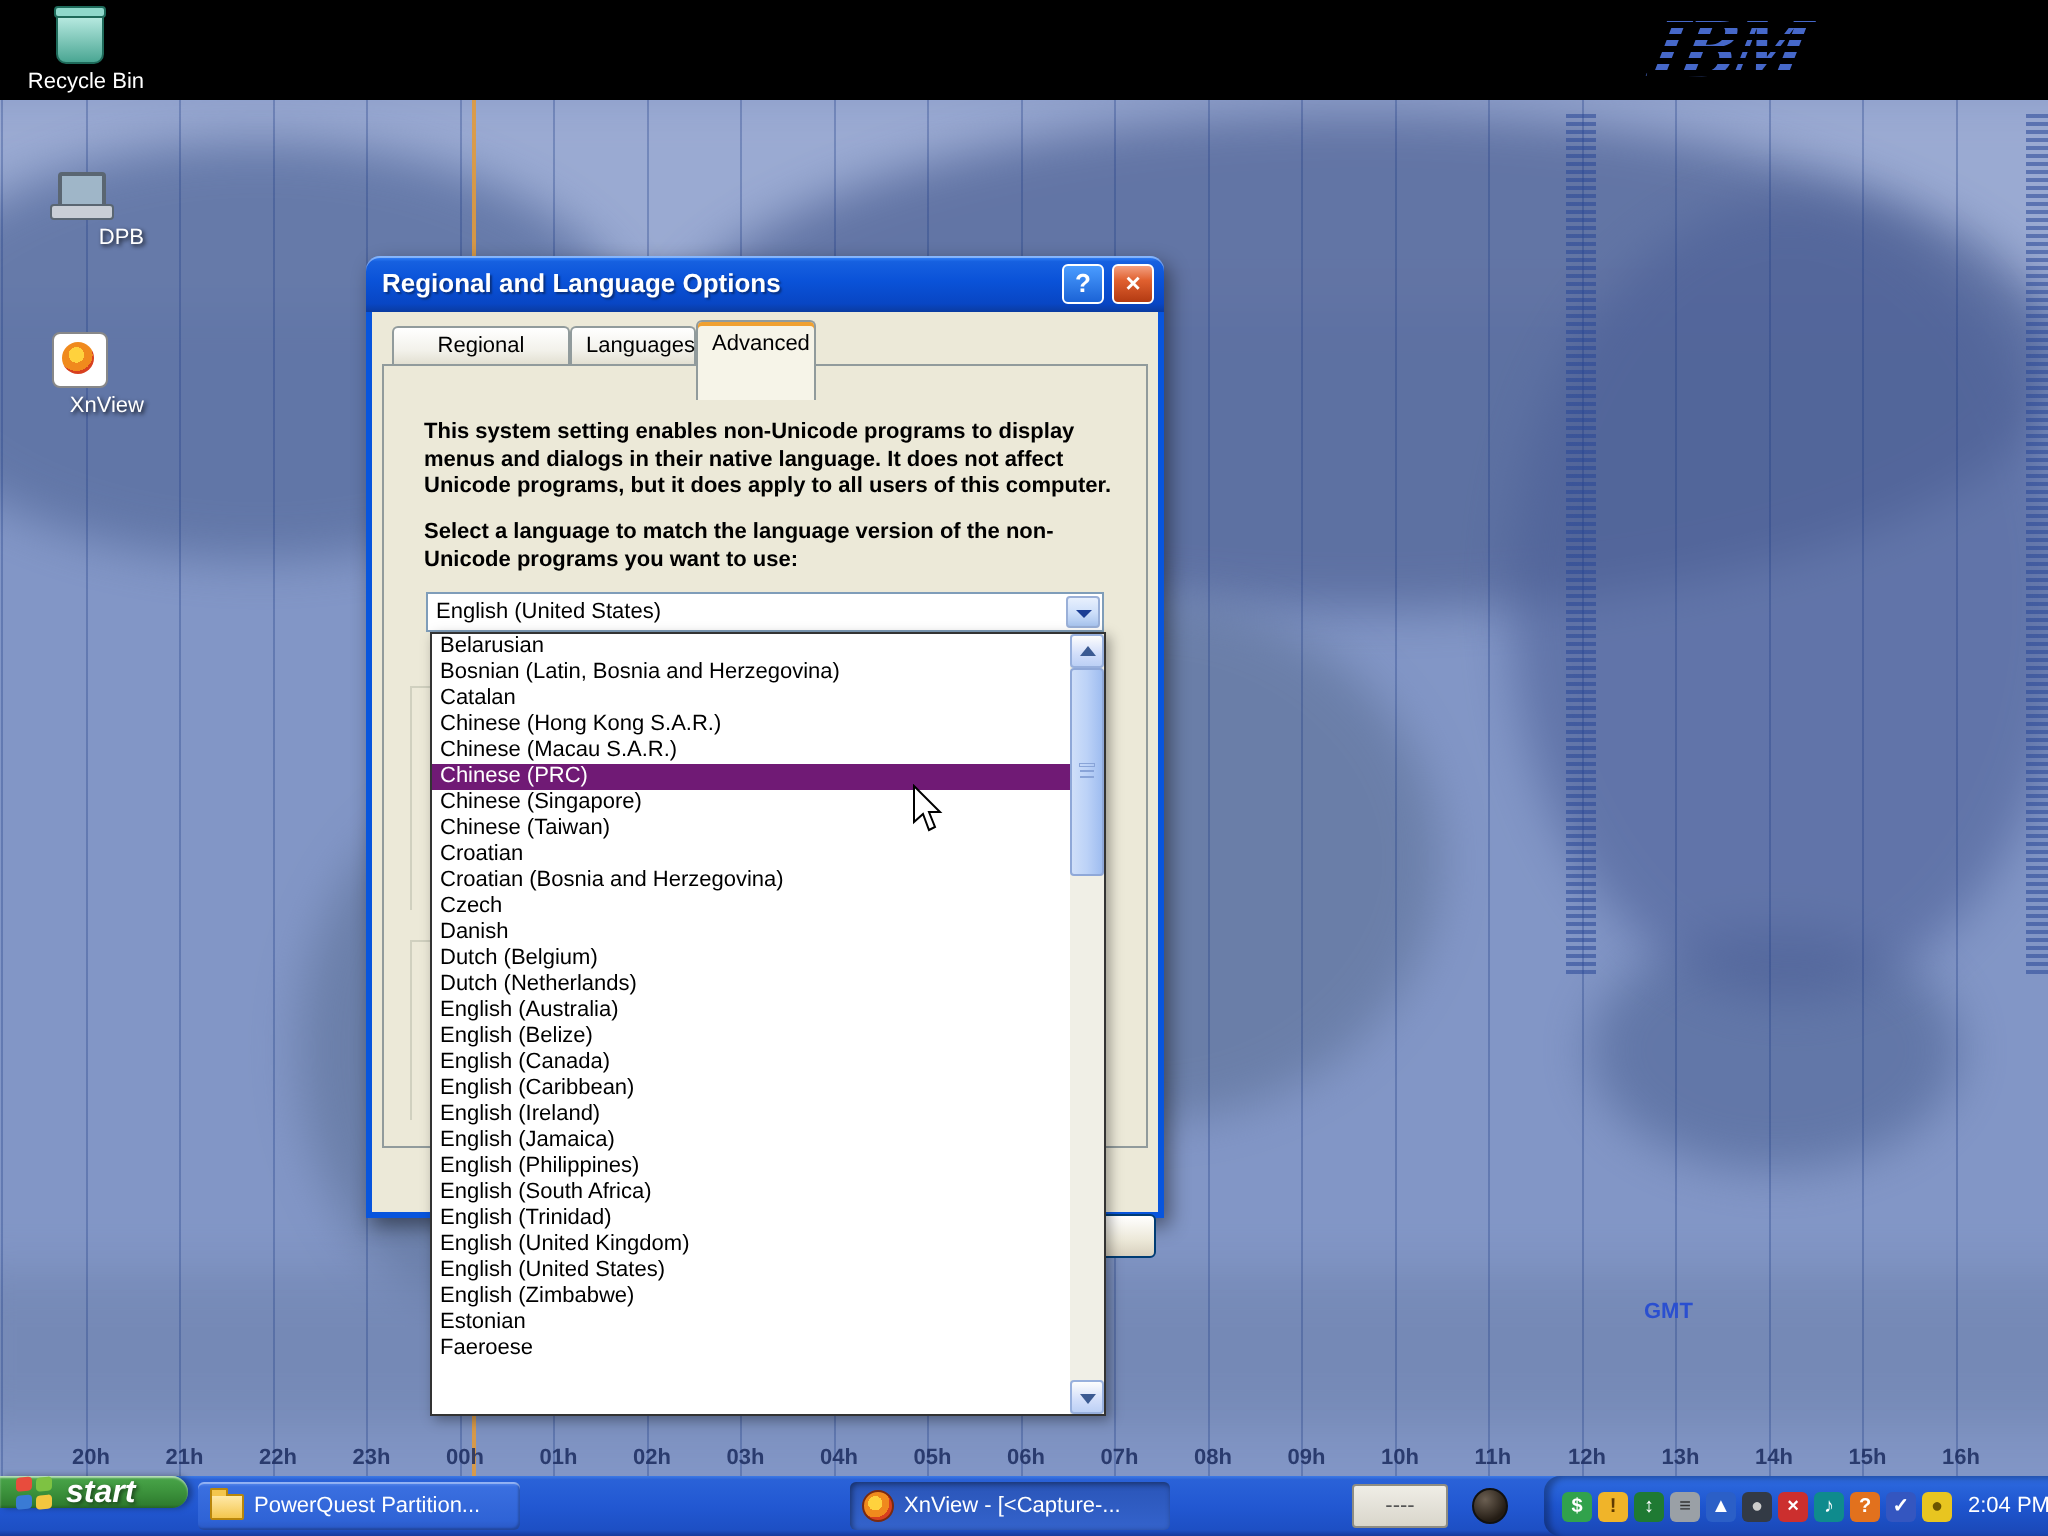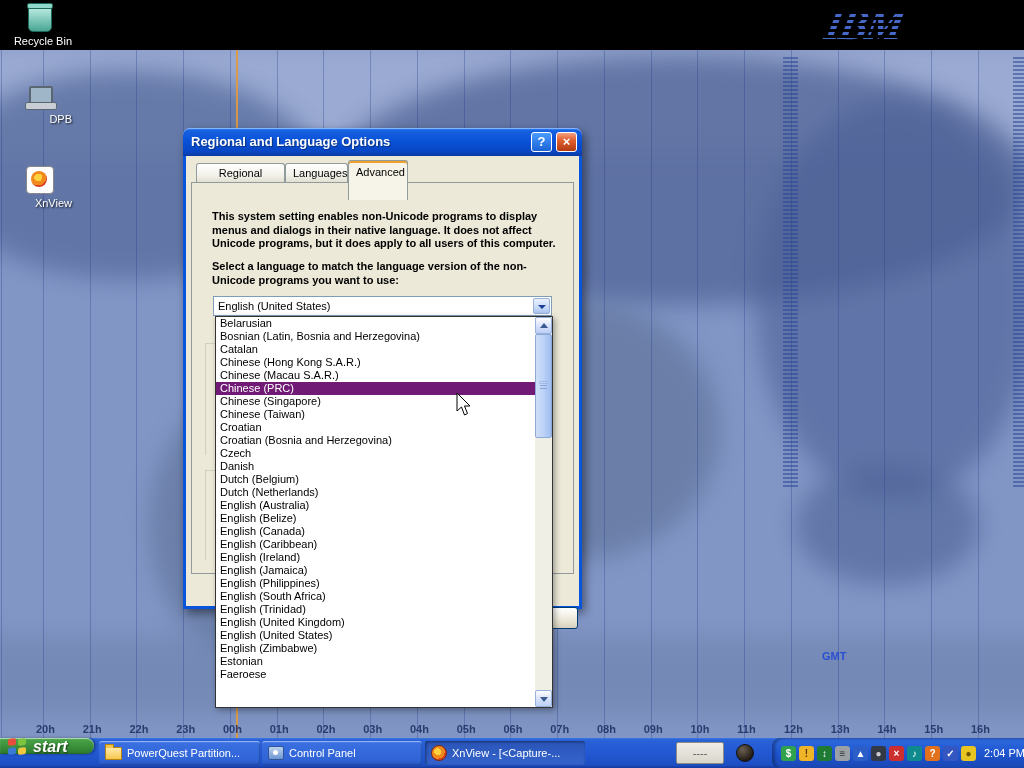--- a/index.html
+++ b/index.html
@@ -290,24 +290,20 @@
           <i class="wf-b"></i>
           <i class="wf-y"></i>
       </span>
       <span class="start-label">start</span>
     </div>
 
     <div class="tb-task" style="left:99px;width:161px;">
       <span class="icon-folder"></span>
       <span class="lbl">PowerQuest Partition...</span>
     </div>
-    <div class="tb-task" style="left:262px;width:160px;">
-      <span class="icon-cpanel"></span>
-      <span class="lbl">Control Panel</span>
-    </div>
     <div class="tb-task pressed" style="left:425px;width:160px;">
       <span class="icon-xnv"></span>
       <span class="lbl">XnView - [&lt;Capture-...</span>
     </div>
 
     <div class="tb-chip">----</div>
     <div class="tb-dark"></div>
 
     <div class="tray">
       <span style="display:flex;gap:3px;align-items:center;">

